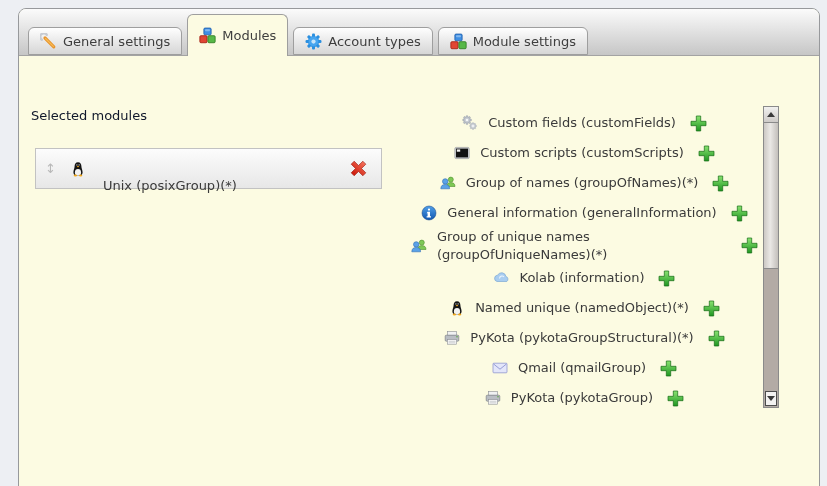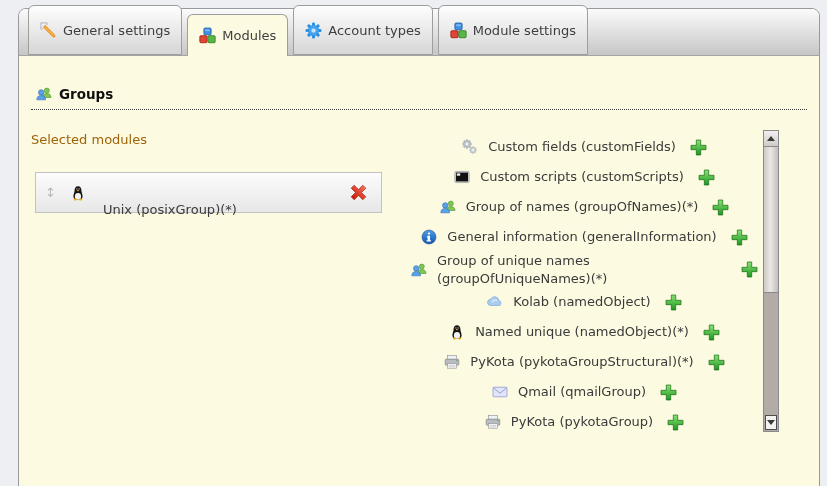--- a/index.html
+++ b/index.html
@@ -24,21 +24,21 @@
     background: linear-gradient(#fbfbfb, #c6c6c6);
     border-bottom: 1px solid #a3a3a3;
     border-radius: 7px 7px 0 0;
     display: flex;
     align-items: flex-end;
     padding-left: 9px;
     position: relative;
   }
   .tab {
     display: flex; align-items: center; gap: 6px;
-    height: 50px;
+    height: 28px;
     padding: 0 11px;
     margin-right: 5px;
     background: linear-gradient(#fefefe, #d6d6d6);
     border: 1px solid #9e9e9e;
     border-radius: 6px 6px 0 0;
     color: #3e3e3e;
     white-space: nowrap;
     cursor: pointer;
     position: relative;
   }
@@ -55,21 +55,21 @@
   .section-header {
     display: flex; align-items: center; gap: 7px;
     padding: 0 0 7px 5px;
     border-bottom: 1px dotted #3c3c3c;
   }
   .section-header .sec-icon svg { width: 16px; height: 16px; display: block; }
   .section-title { font-weight: bold; font-size: 13.5px; color: #101010; }
   .columns { display: flex; margin-top: 22px; }
   .col-left { width: 366px; margin-right: 14px; flex: 0 0 366px; }
   .col-right { flex: 1; }
-  .col-heading { font-size: 13px; color: #a16207; margin-bottom: 25px; }
+  .col-heading { font-size: 13px; color: #0f172a; margin-bottom: 25px; }
   .selected-list { margin-left: 4px; }
   .selected-row {
     display: flex; align-items: center;
     width: 347px; height: 41px;
     border: 1px solid #c2c2c2;
     background: linear-gradient(#fcfcfc, #e7e7e7);
     padding: 0 13px 0 9px;
     cursor: move;
   }
   .drag-handle { color: #b9b9b9; font-size: 13px; width: 17px; user-select: none; }
@@ -164,31 +164,20 @@
             <rect x="4.6" y="1" width="6.8" height="6.4" rx="1" fill="#3f8fe3" stroke="#1f5fae" stroke-width="0.8"></rect>
             <rect x="5.7" y="2" width="4.6" height="1.9" rx="0.8" fill="#82b8ef"></rect>
             <rect x="0.8" y="8.2" width="6.8" height="6.6" rx="1" fill="#e04634" stroke="#a32013" stroke-width="0.8"></rect>
             <rect x="8.4" y="8.2" width="6.8" height="6.6" rx="1" fill="#57b847" stroke="#2f7d22" stroke-width="0.8"></rect>
           </svg>
         </span>
     <span class="tab-label">Module settings</span>
   </div>
     </div>
   <div class="content">
-    <div class="section-header">
-      <span class="sec-icon">
-          <svg viewBox="0 0 16 16">
-            <circle cx="10.8" cy="4.6" r="2.5" fill="#7ec855" stroke="#4e8f2c" stroke-width="0.6"></circle>
-            <path d="M6.6 11.5 Q6.6 7.6 10.8 7.6 Q15 7.6 15 11.5 Z" fill="#7ec855" stroke="#4e8f2c" stroke-width="0.6"></path>
-            <circle cx="5.2" cy="6.4" r="2.7" fill="#5aa2e8" stroke="#2d6cb4" stroke-width="0.6"></circle>
-            <path d="M0.8 13.8 Q0.8 9.5 5.2 9.5 Q9.6 9.5 9.6 13.8 Z" fill="#5aa2e8" stroke="#2d6cb4" stroke-width="0.6"></path>
-          </svg>
-        </span>
-      <span class="section-title">Groups</span>
-    </div>
     <div class="columns">
       <div class="col-left">
         <div class="col-heading">Selected modules</div>
         <div class="selected-list">
             <div class="selected-row">
     <span class="drag-handle">↕</span>
     <span class="mod-icon">
                 <svg viewBox="0 0 16 16">
                   <path d="M8 1.2 C5.6 1.2 4.6 3 4.6 5.2 C4.6 7 3.4 9.2 3.4 11.4 C3.4 13.8 5.4 15 8 15 C10.6 15 12.6 13.8 12.6 11.4 C12.6 9.2 11.4 7 11.4 5.2 C11.4 3 10.4 1.2 8 1.2 Z" fill="#141414"></path>
                   <ellipse cx="8" cy="11.4" rx="3.1" ry="3.4" fill="#f2f2f2"></ellipse>
@@ -331,21 +320,21 @@
                     <path d="M6.3 1 h4.4 v5.3 h5.3 v4.4 h-5.3 v5.3 h-4.4 v-5.3 h-5.3 v-4.4 h5.3 z" fill="url(#gg)" stroke="#156a15" stroke-width="0.7"></path>
                   </svg></span>
   </div>
               <div class="avail-row">
     <span class="mod-icon">
                   <svg viewBox="0 0 16 16">
                     <path d="M3 11.5 a3.2 3.2 0 0 1 0.6 -6.3 a4.4 4.4 0 0 1 8.3 1.2 a2.9 2.9 0 0 1 0.9 5.1 z" fill="#a9cdf0" stroke="#6f9fd0" stroke-width="0.6"></path>
                     <path d="M5.5 8.5 a2.5 2.5 0 0 1 4.5 -1.5" fill="none" stroke="#e8f2fb" stroke-width="1.1"></path>
                   </svg>
                 </span>
-    <span class="mod-label">Kolab (namedObject)</span>
+    <span class="mod-label">Kolab (information)</span>
     <span class="add-btn"><svg viewBox="0 0 17 17">
                     <defs>
                       <linearGradient id="gg" x1="0" y1="0" x2="0" y2="1">
                         <stop offset="0" stop-color="#8ae371"></stop>
                         <stop offset="1" stop-color="#1f9621"></stop>
                       </linearGradient>
                     </defs>
                     <path d="M6.3 1 h4.4 v5.3 h5.3 v4.4 h-5.3 v5.3 h-4.4 v-5.3 h-5.3 v-4.4 h5.3 z" fill="url(#gg)" stroke="#156a15" stroke-width="0.7"></path>
                   </svg></span>
   </div>

